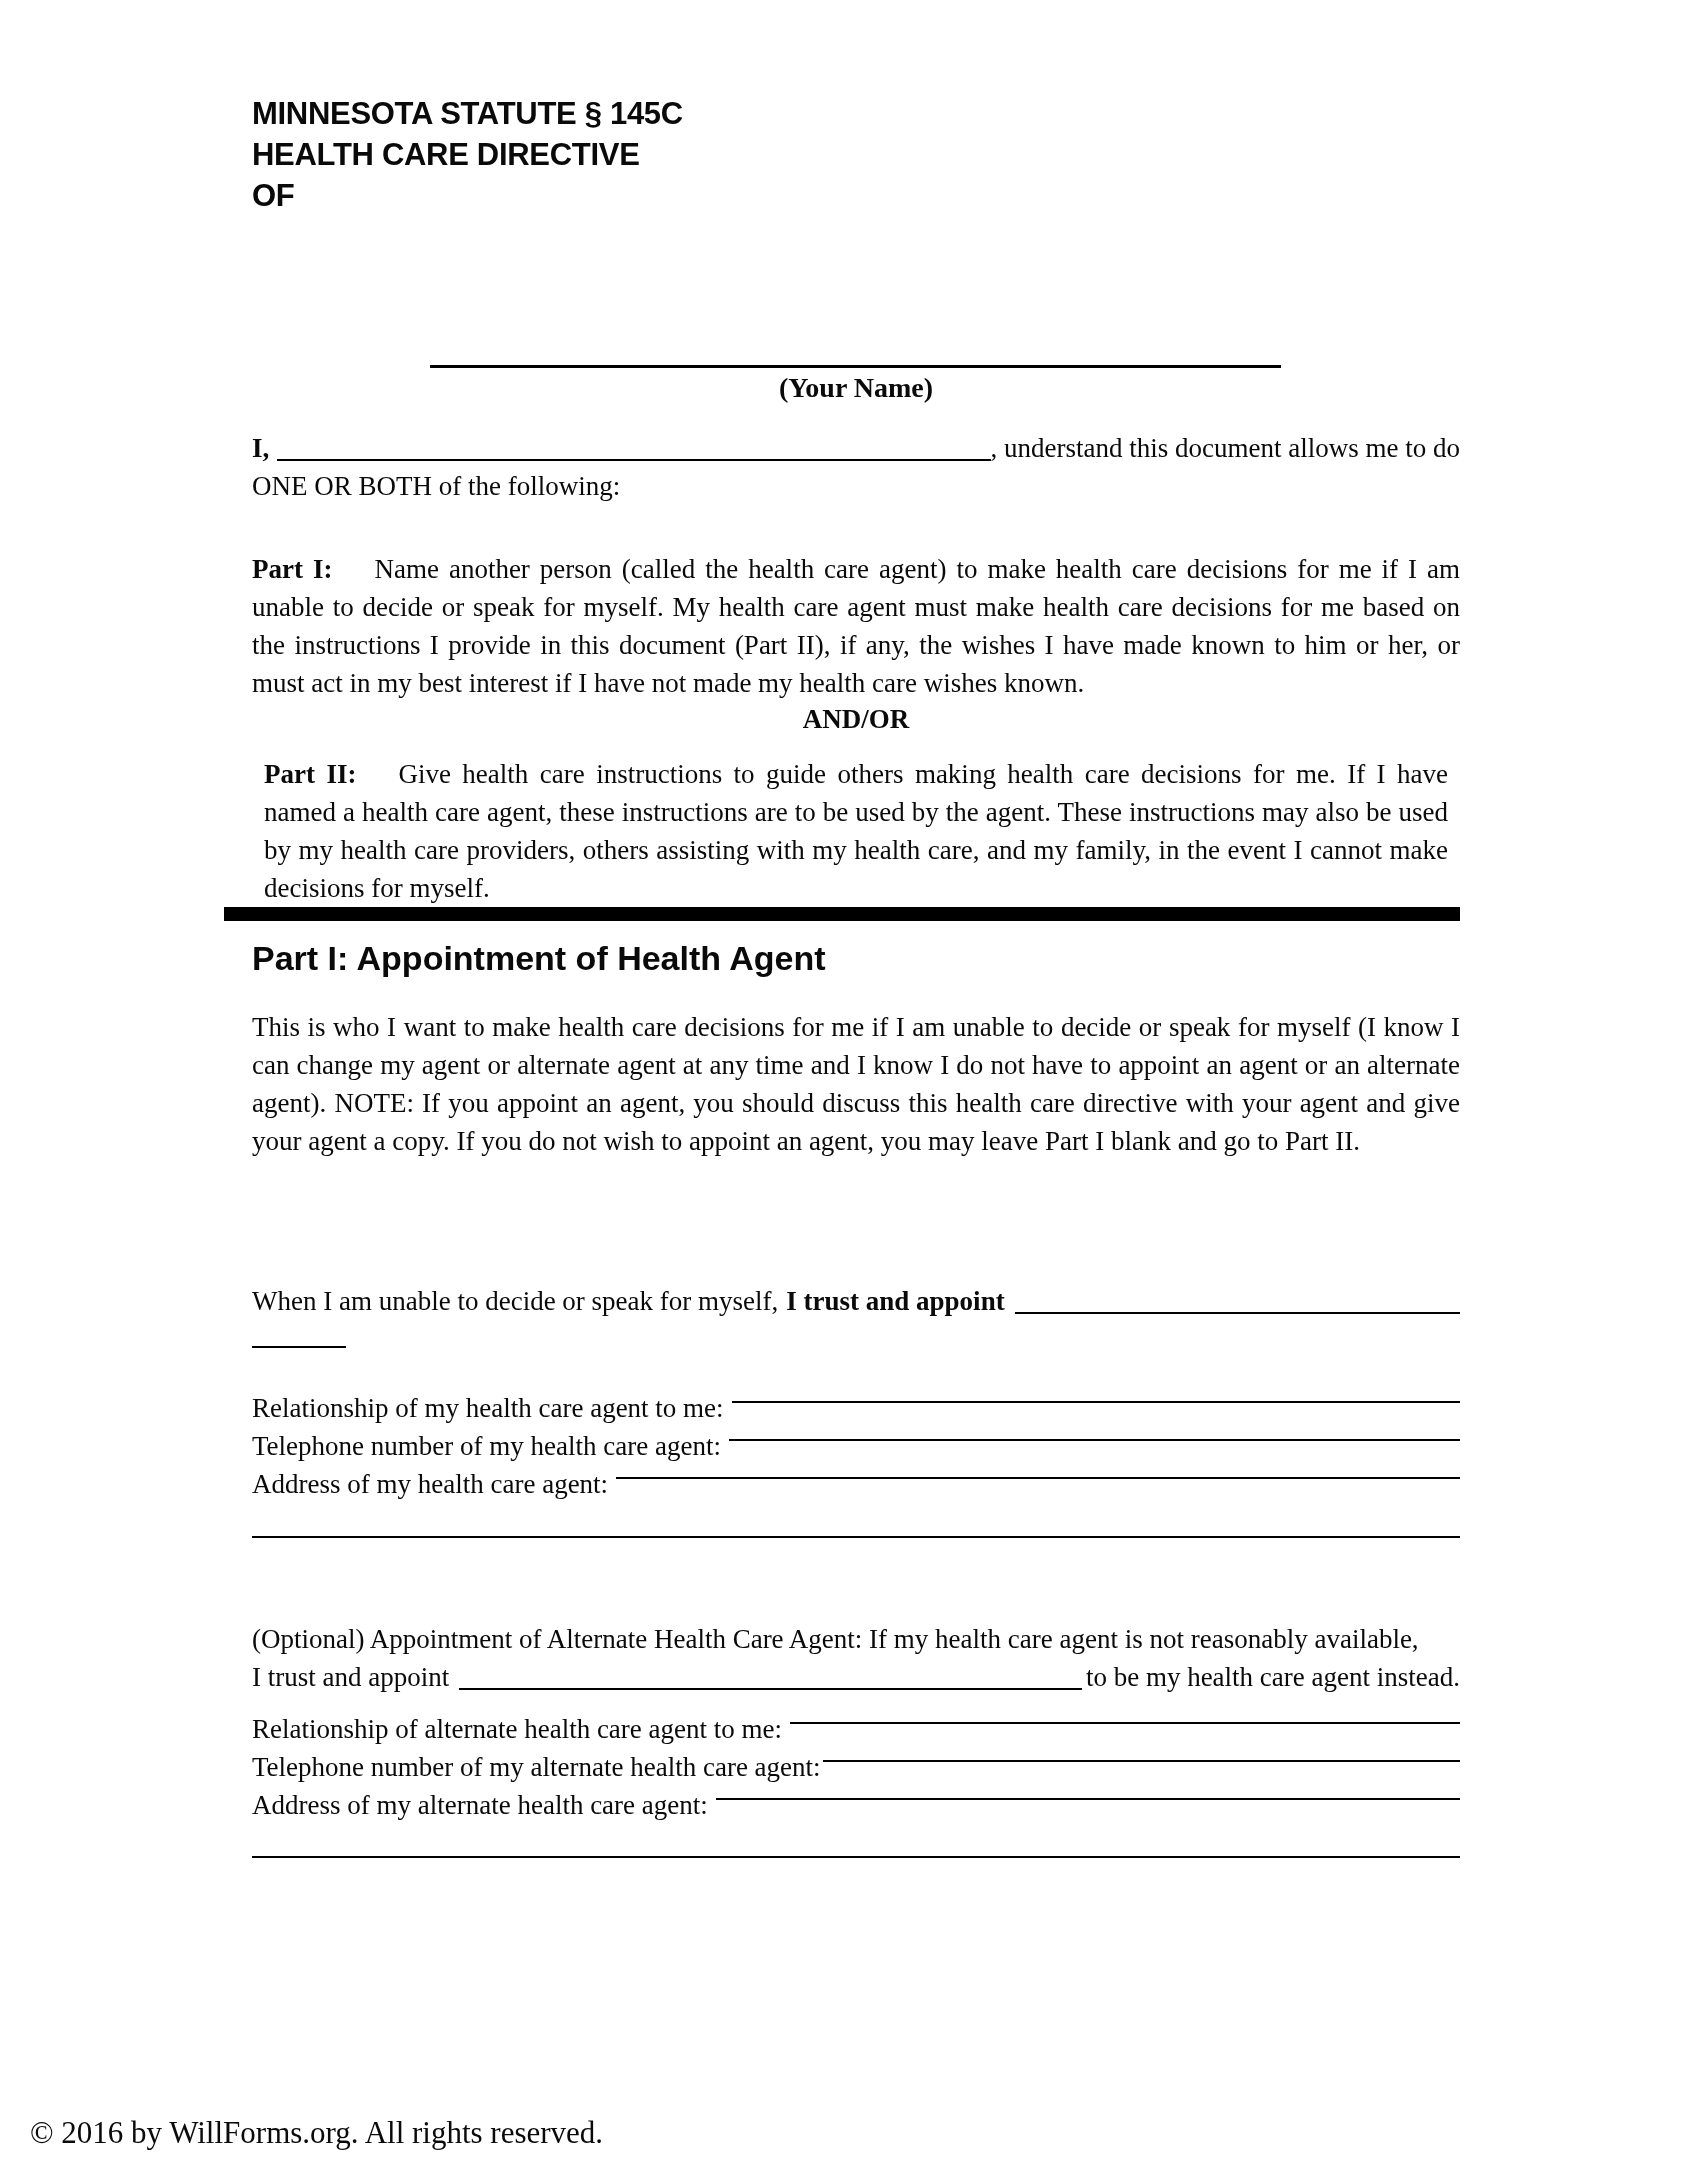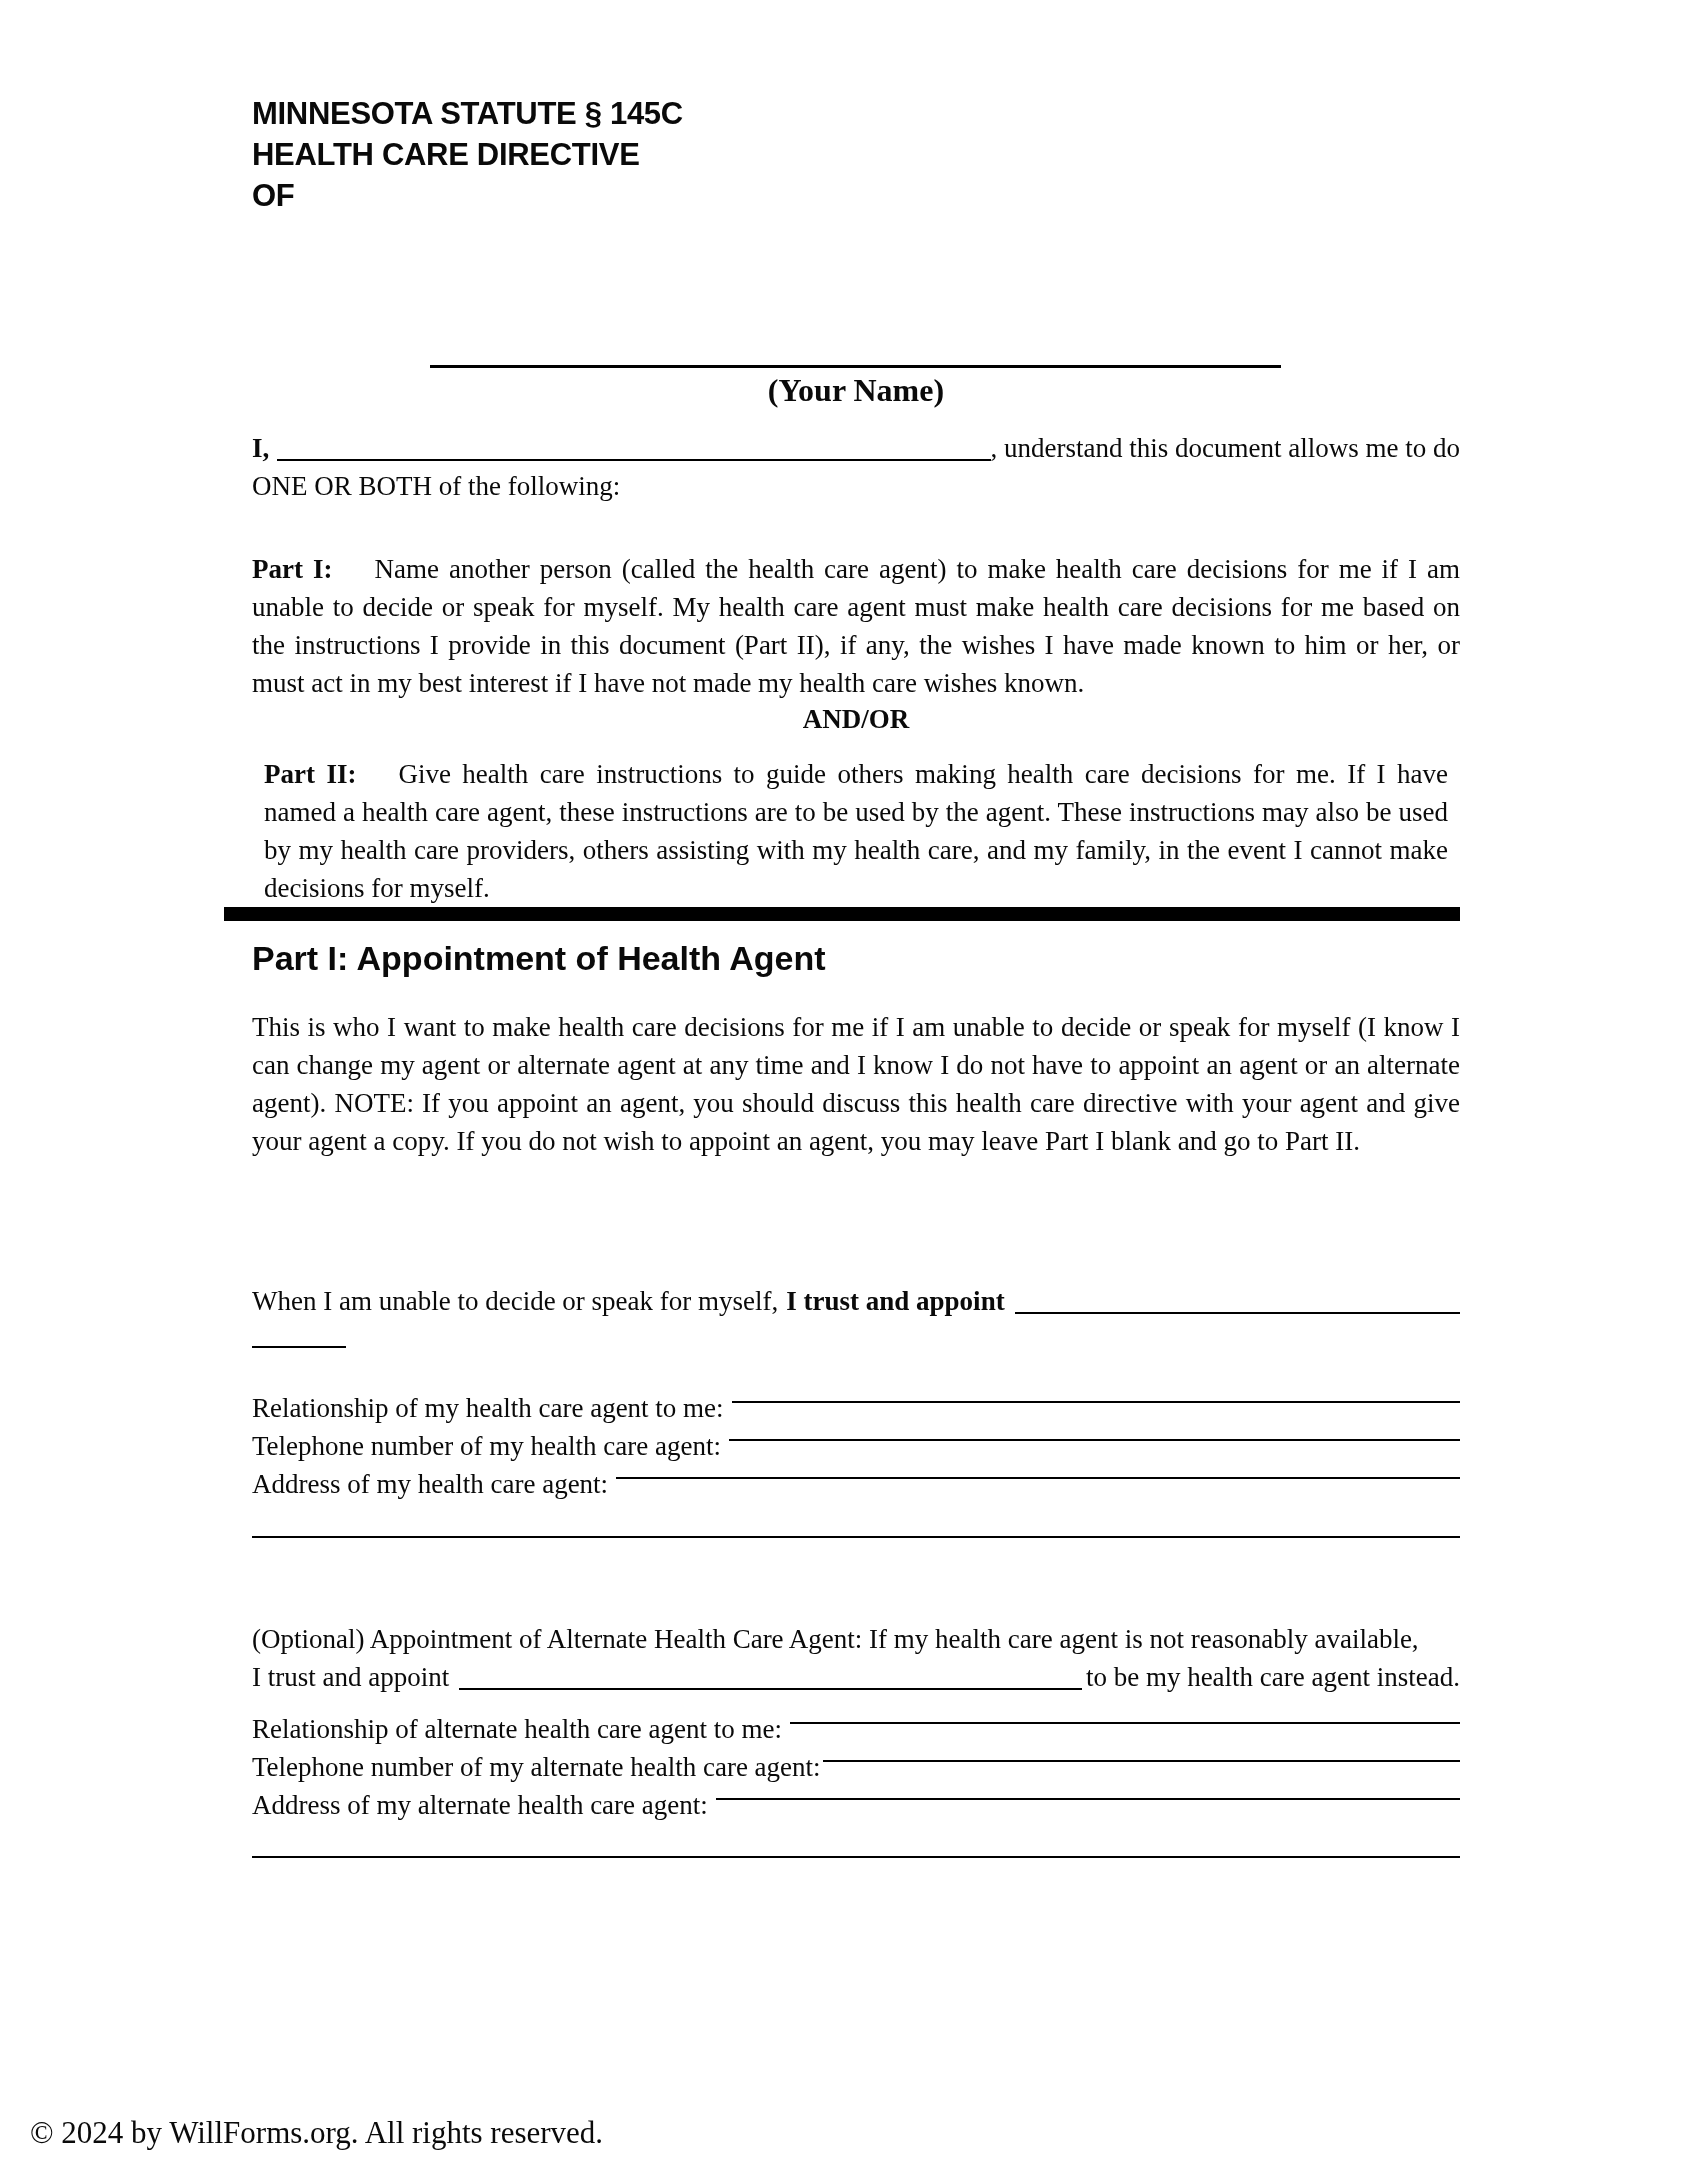--- a/index.html
+++ b/index.html
@@ -23,21 +23,21 @@
     font-weight:bold; font-size:31px; line-height:41px;
     letter-spacing:-0.3px;
   }
   
   .name-line {
     position:absolute; top:365px; left:178px; width:851px;
     height:0; border-bottom:3px solid #000;
   }
   .name-caption {
     top:372px; text-align:center;
-    font-weight:bold; font-size:32px;
+    font-weight:bold; font-size:28px;
   }
 
   
   .bodytext { font-size:27px; line-height:38px; }
   .just { text-align:justify; }
   b, .bold { font-weight:bold; }
 
   
   .flexrow { display:flex; align-items:flex-end; }
   .flexrow .txt { white-space:nowrap; }
@@ -172,14 +172,14 @@
     <div class="fieldrow">
       <span class="lbl">Address of my alternate health care agent:</span>
       <span class="blankfill"></span>
     </div>
   </div>
 
   <div class="rule-full-2"></div>
 
 </div>
 
-<div class="footer">© 2024 by WillForms.org. All rights reserved.</div>
+<div class="footer">© 2016 by WillForms.org. All rights reserved.</div>
 
 
 </body></html>

